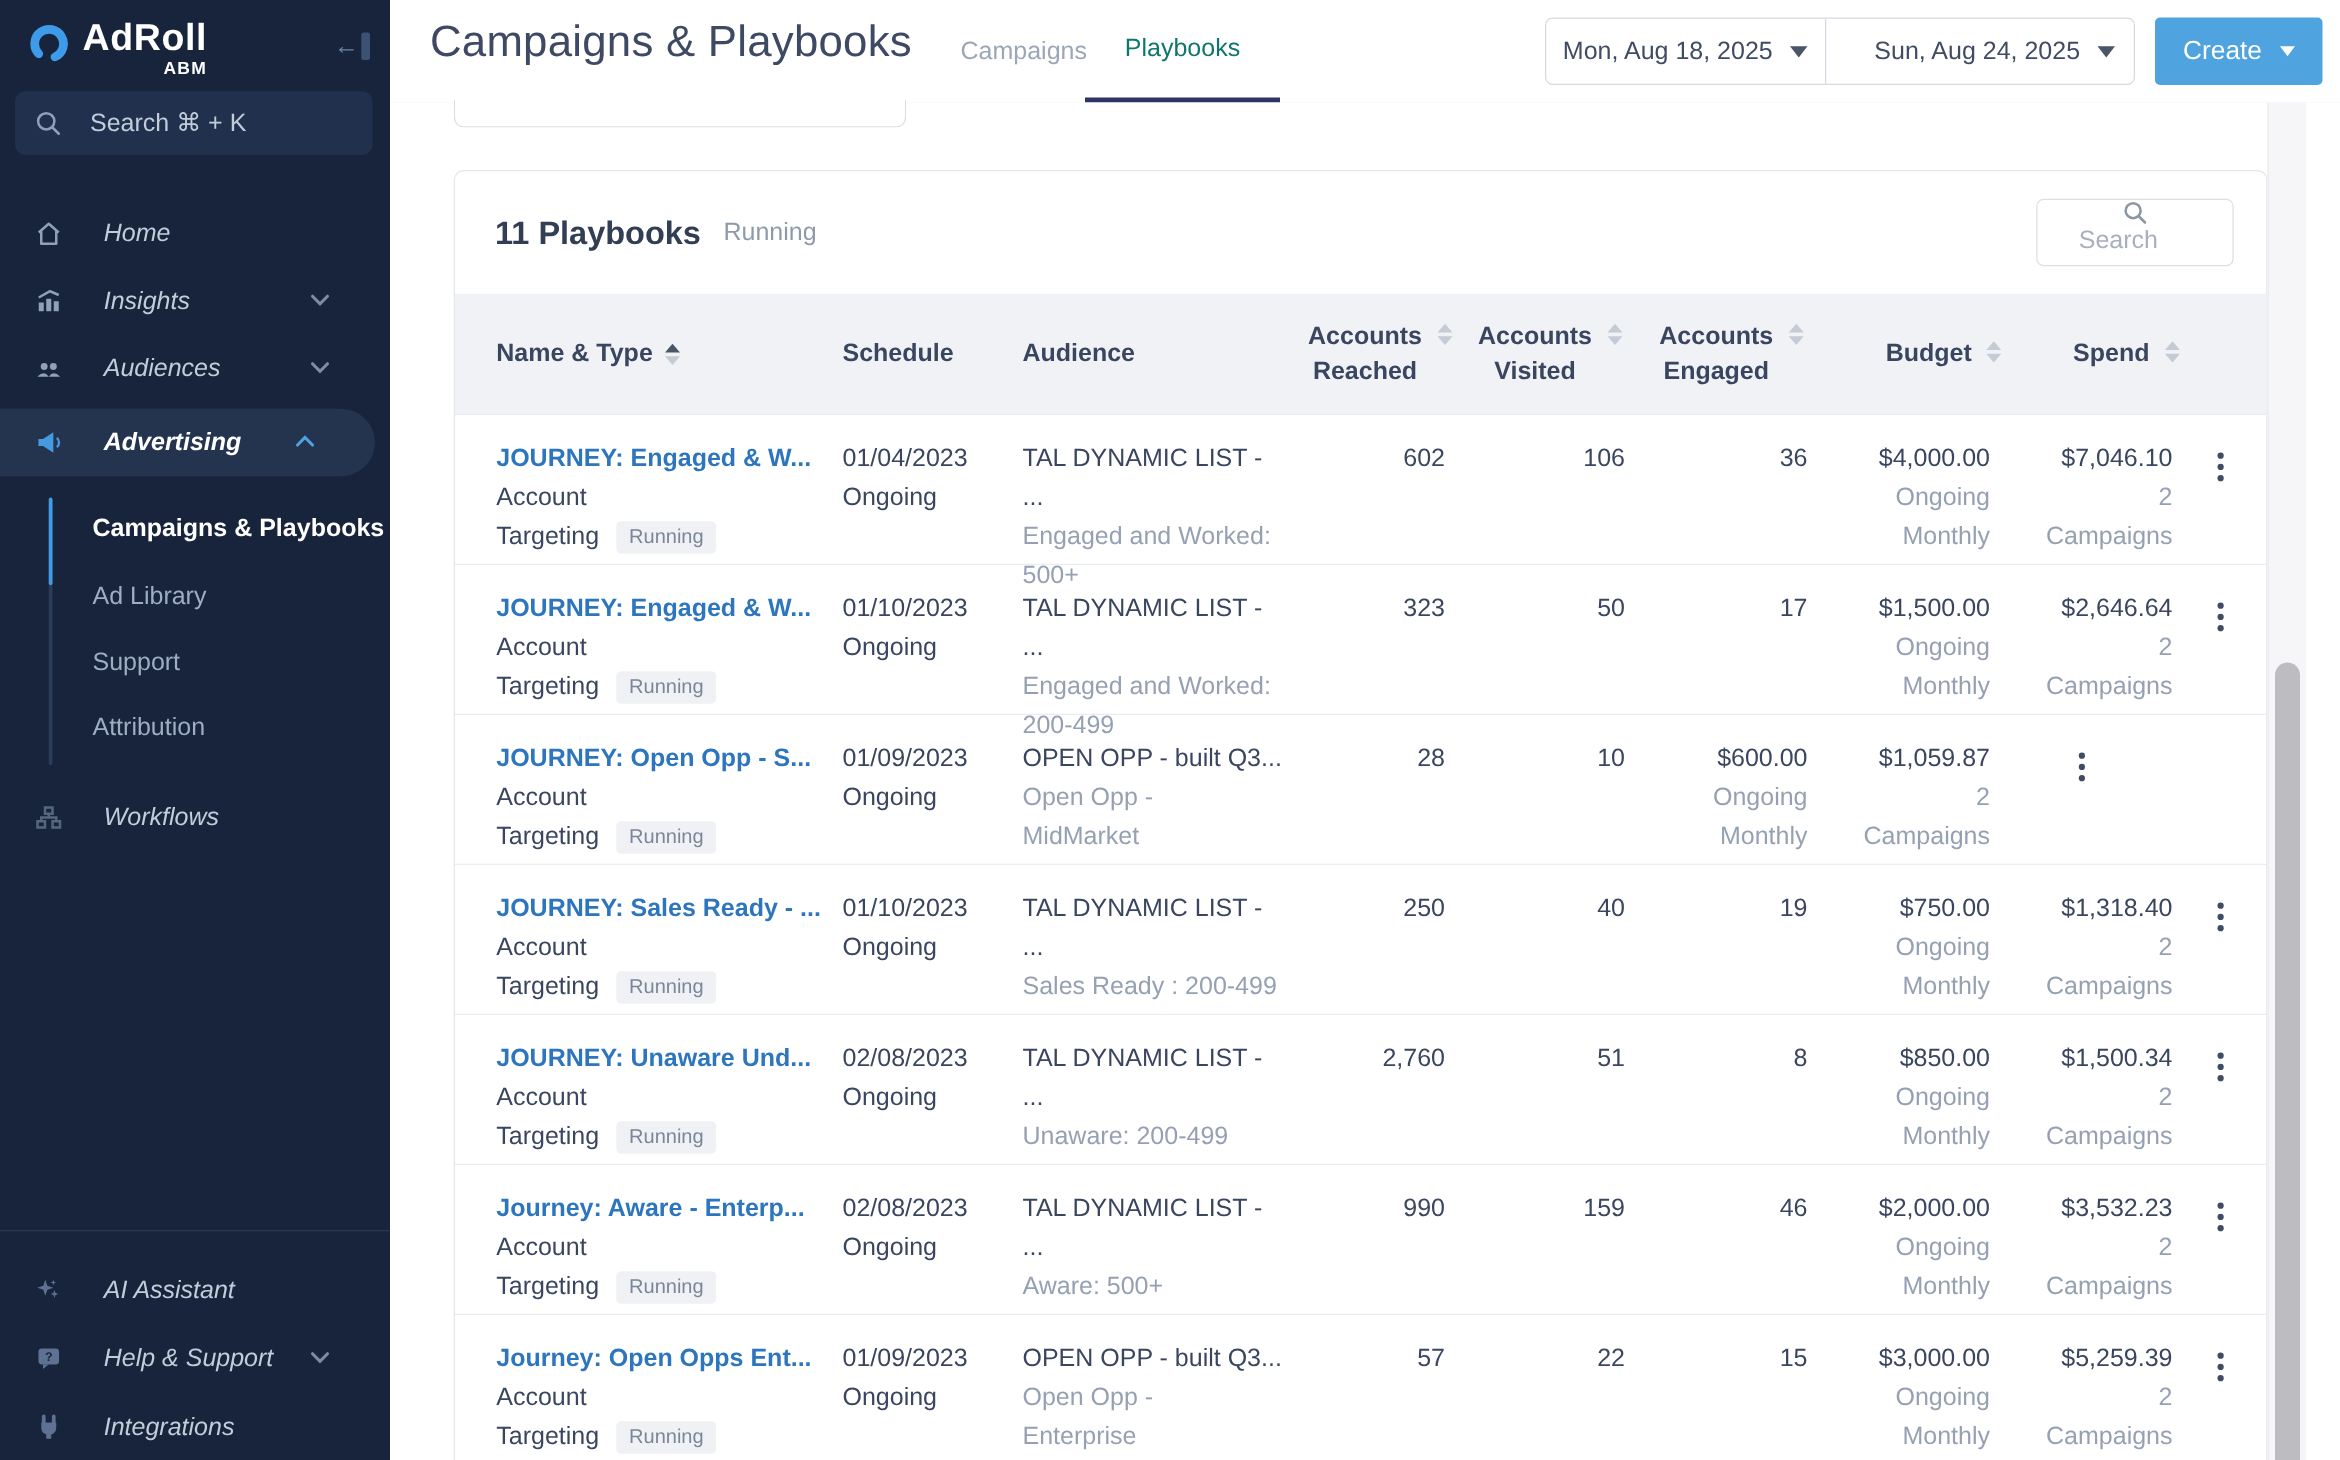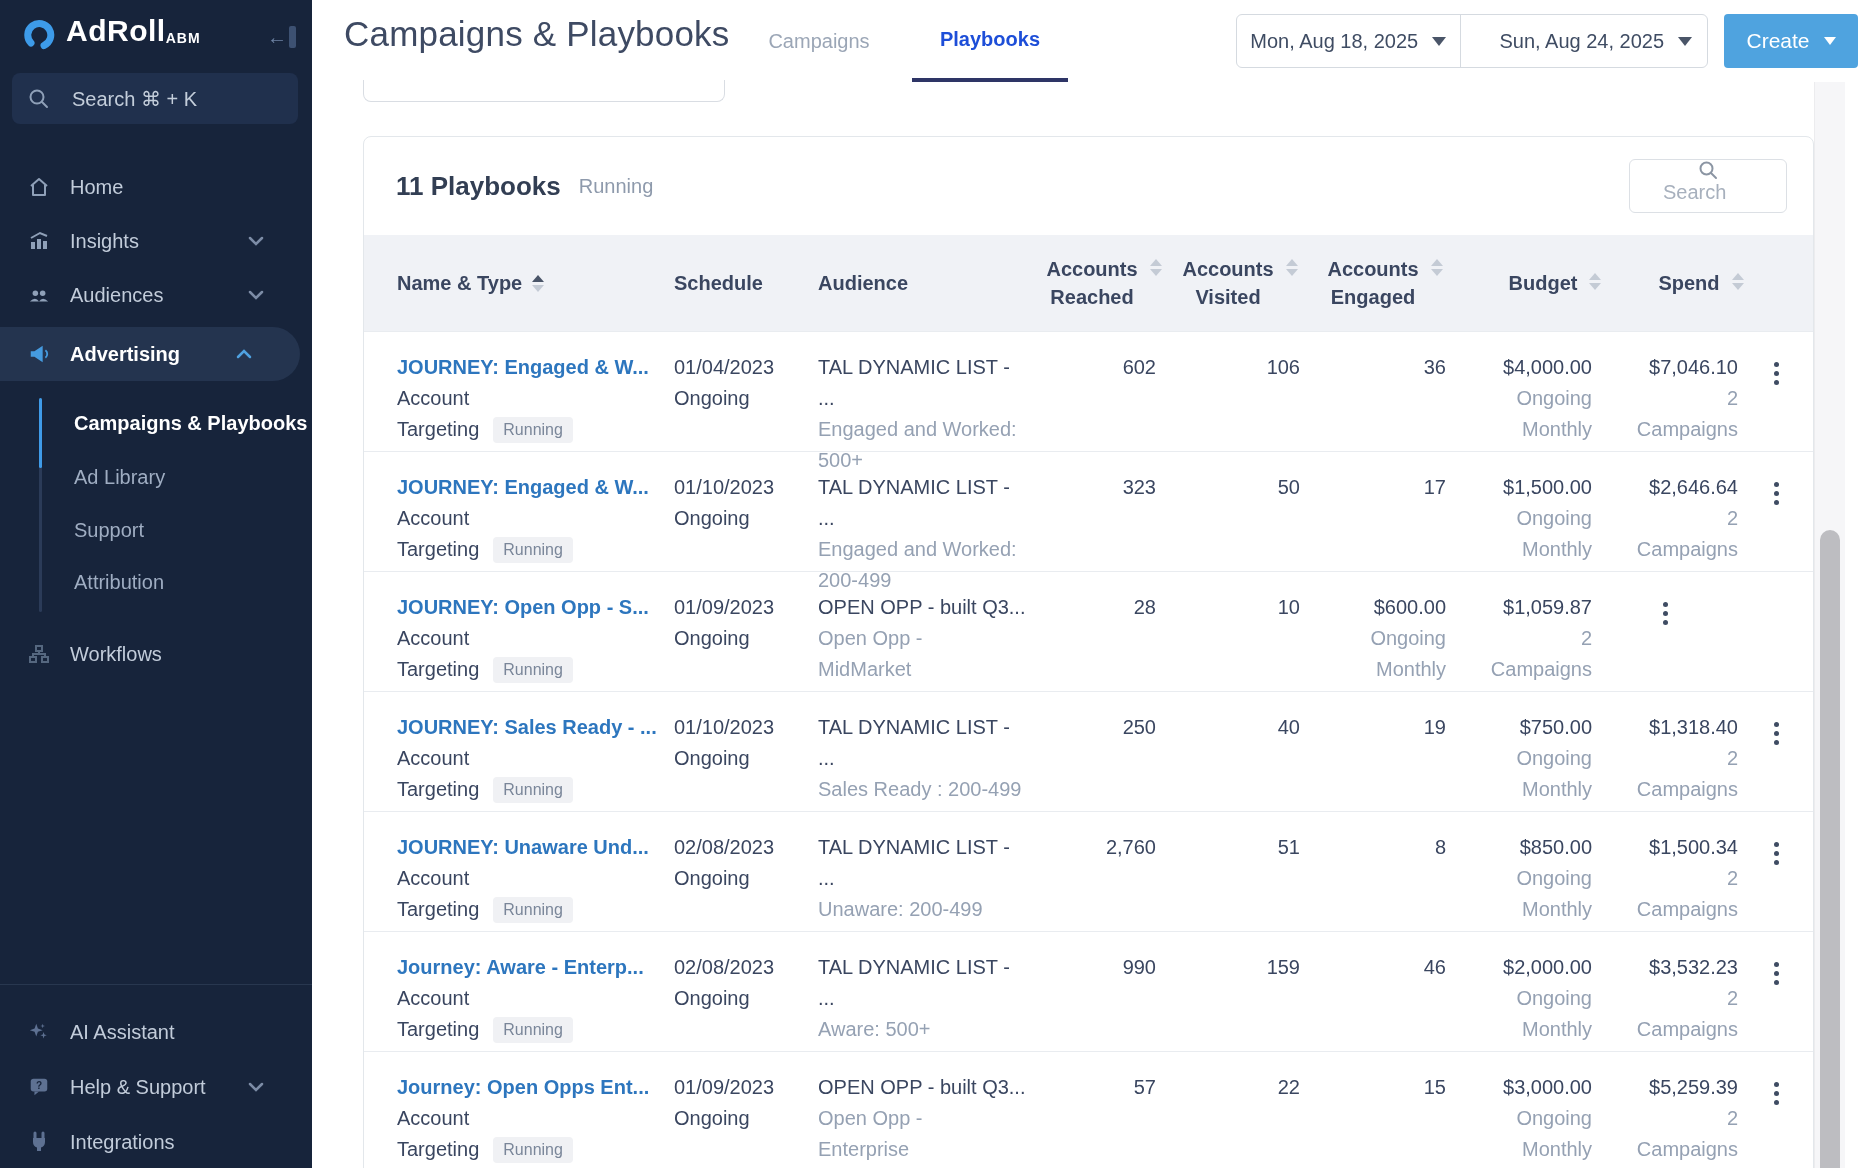--- a/index.html
+++ b/index.html
@@ -5,48 +5,48 @@
   html,body{margin:0;padding:0;}
   body{
     width:1872px;height:1168px;overflow:hidden;position:relative;
     font-family:"Liberation Sans","DejaVu Sans",sans-serif;
     background:#ffffff;color:#3a4660;
   }
   
   .sidebar{position:absolute;left:0;top:0;width:312px;height:1168px;background:#17243b;}
   .logo-row{position:absolute;left:24px;top:16px;display:flex;align-items:flex-start;}
   .logo-swoosh{width:34px;height:34px;margin-right:8px;margin-top:2px;}
-  .logo-text{display:flex;align-items:flex-end;}
+  .logo-text{display:flex;flex-direction:column;align-items:flex-end;}
   .logo-brand{color:#ffffff;font-size:30px;font-weight:bold;line-height:30px;letter-spacing:.5px;}
   .logo-sub{color:#ffffff;font-size:14px;font-weight:bold;letter-spacing:1px;line-height:16px;}
   .collapse-btn{position:absolute;right:16px;top:26px;display:flex;align-items:center;cursor:pointer;}
   .collapse-arrow{color:#6d82a3;font-size:20px;line-height:20px;margin-right:2px;}
   .collapse-bar{width:7px;height:22px;background:#3d5172;border-radius:2px;}
   .side-search{position:absolute;left:12px;right:14px;top:73px;height:51px;background:#20304d;border-radius:8px;
     display:flex;align-items:center;padding:0 16px;box-sizing:border-box;cursor:pointer;}
   .side-search svg{margin-right:22px;}
   .side-search-text{color:#c3cdda;font-size:20px;}
   .nav-item{position:absolute;left:0;right:0;height:54px;display:flex;align-items:center;cursor:pointer;}
   .nav-item .icon{width:22px;height:22px;margin-left:28px;display:flex;align-items:center;justify-content:center;}
-  .nav-label{margin-left:20px;font-size:20px;color:#c2ccda;}
+  .nav-label{margin-left:33px;font-size:20px;color:#c2ccda;font-style:italic;}
   .nav-item.active{background:#24344f;border-radius:0 28px 28px 0;width:300px;right:auto;}
   .nav-item.active .nav-label{color:#ffffff;font-weight:bold;}
   .chev{position:absolute;right:48px;}
   .sub-rule{position:absolute;left:39px;top:398px;width:3px;height:214px;background:#2b3b58;border-radius:2px;}
   .sub-rule-active{position:absolute;left:39px;top:398px;width:3px;height:70px;background:#3f9be8;border-radius:2px;}
   .sub-item{position:absolute;left:74px;height:30px;display:flex;align-items:center;font-size:20px;color:#9fadc2;cursor:pointer;white-space:nowrap;}
   .sub-item.active{color:#ffffff;font-weight:bold;}
   .side-divider{position:absolute;left:0;right:0;top:984px;height:1px;background:#28374f;}
   
   .main{position:absolute;left:312px;top:0;right:0;bottom:0;}
   .topbar{position:absolute;left:0;right:0;top:0;height:82px;background:#ffffff;border-bottom:1px solid #e8ebef;}
   .page-title{position:absolute;left:32px;top:14px;font-size:35px;color:#3e4a63;letter-spacing:.2px;}
   .tab{position:absolute;top:0;height:82px;display:flex;align-items:center;justify-content:center;font-size:20px;cursor:pointer;box-sizing:border-box;}
   .tab-campaigns{left:455px;width:104px;color:#9ba6b6;}
-  .tab-playbooks{left:600px;width:156px;color:#1d4ed8;font-weight:bold;border-bottom:4px solid #2e3566;}
+  .tab-playbooks{left:556px;width:156px;color:#0f766e;font-weight:normal;border-bottom:4px solid #2e3566;}
   .date-group{position:absolute;left:924px;top:14px;width:472px;height:54px;border:1px solid #d5dae0;border-radius:6px;
     display:flex;box-sizing:border-box;background:#fff;gap:24px;}
   .date-cell{flex:1;display:flex;align-items:center;justify-content:center;font-size:20px;color:#3f4c63;cursor:pointer;}
   .date-cell:first-child{border-right:1px solid #d5dae0;}
   .caret-dn{width:0;height:0;border-left:7px solid transparent;border-right:7px solid transparent;border-top:9px solid #4a5568;margin-left:14px;}
   .create-btn{position:absolute;left:1412px;top:14px;width:134px;height:54px;background:#4fa3df;border-radius:4px;
     display:flex;align-items:center;justify-content:center;color:#ffffff;font-size:21px;cursor:pointer;}
   .create-btn .caret-dn{border-top-color:#ffffff;border-left-width:6px;border-right-width:6px;border-top-width:8px;}
   
   .content{position:absolute;left:0;right:0;top:82px;bottom:0;background:#ffffff;}

